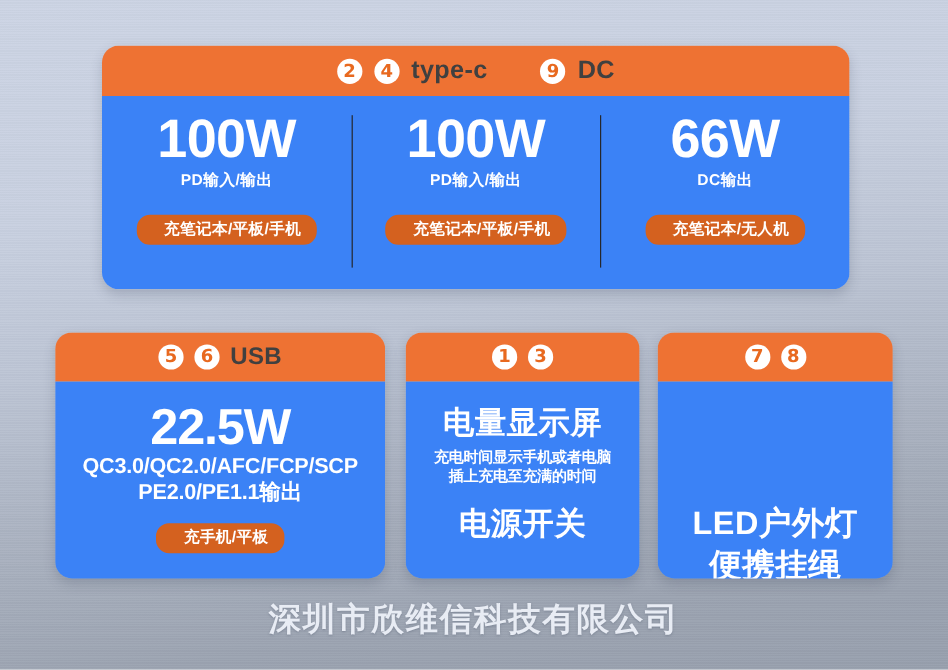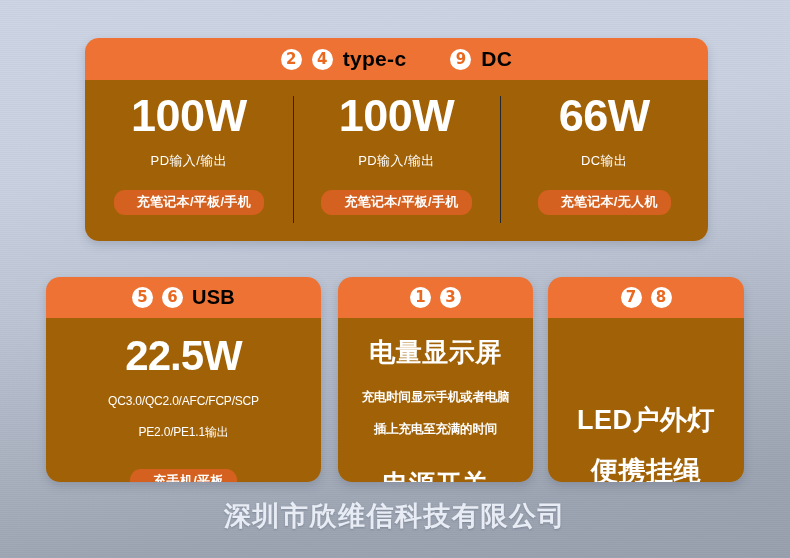--- a/index.html
+++ b/index.html
@@ -47,21 +47,21 @@
   }
   .panel-head {
     background: #ee7233;
     display: flex;
     align-items: center;
     justify-content: center;
     gap: 9px;
     width: 100%;
   }
   .panel-body {
-    background: #a16207;
+    background: #3b82f6;
     width: 100%;
     height: 100%;
     position: relative;
   }
 
   
   .badge {
     display: inline-flex;
     align-items: center;
     justify-content: center;
@@ -70,21 +70,21 @@
     border-radius: 50%;
     background: #ffffff;
     color: #e8691f;
     font-size: 15px;
     font-weight: bold;
     line-height: 1;
     font-family: "DejaVu Sans", sans-serif;
     flex: 0 0 auto;
   }
   .head-label {
-    color: #000000;
+    color: #404040;
     font-weight: bold;
     letter-spacing: 0.3px;
   }
 
   
   #top-panel {
     left: 85px;
     top: 38px;
     width: 623px;
     height: 203px;
@@ -125,22 +125,22 @@
   .watt {
     color: #ffffff;
     font-size: 45px;
     font-weight: bold;
     line-height: 1.05;
     letter-spacing: -0.5px;
   }
   .watt-sub {
     color: #ffffff;
     font-size: 13px;
-    font-weight: normal;
-    margin-top: 13px;
+    font-weight: bold;
+    margin-top: 2px;
     letter-spacing: 0.4px;
   }
   .pill {
     display: inline-block;
     background: #d4611f;
     color: #ffffff;
     font-size: 13px;
     font-weight: bold;
     border-radius: 11px;
     padding: 3px 13px 4px 23px;
@@ -171,33 +171,32 @@
 
   .card .panel-head {
     height: 41px;
     font-size: 20px;
   }
   .card .panel-body {
     height: 184px;
     display: flex;
     flex-direction: column;
     align-items: center;
-    gap: 16px;
   }
 
   
   #card-usb .panel-body { padding-top: 16px; }
   #card-usb .watt {
     font-size: 42px;
     letter-spacing: -1px;
   }
   .spec-line {
     color: #ffffff;
-    font-size: 12px;
-    font-weight: normal;
+    font-size: 18px;
+    font-weight: bold;
     line-height: 1.22;
     letter-spacing: -0.2px;
     text-align: left;
   }
   #card-usb .pill { margin-top: 14px; }
 
   
   #card-display .panel-body { padding-top: 20px; }
   .big-cn {
     color: #ffffff;

